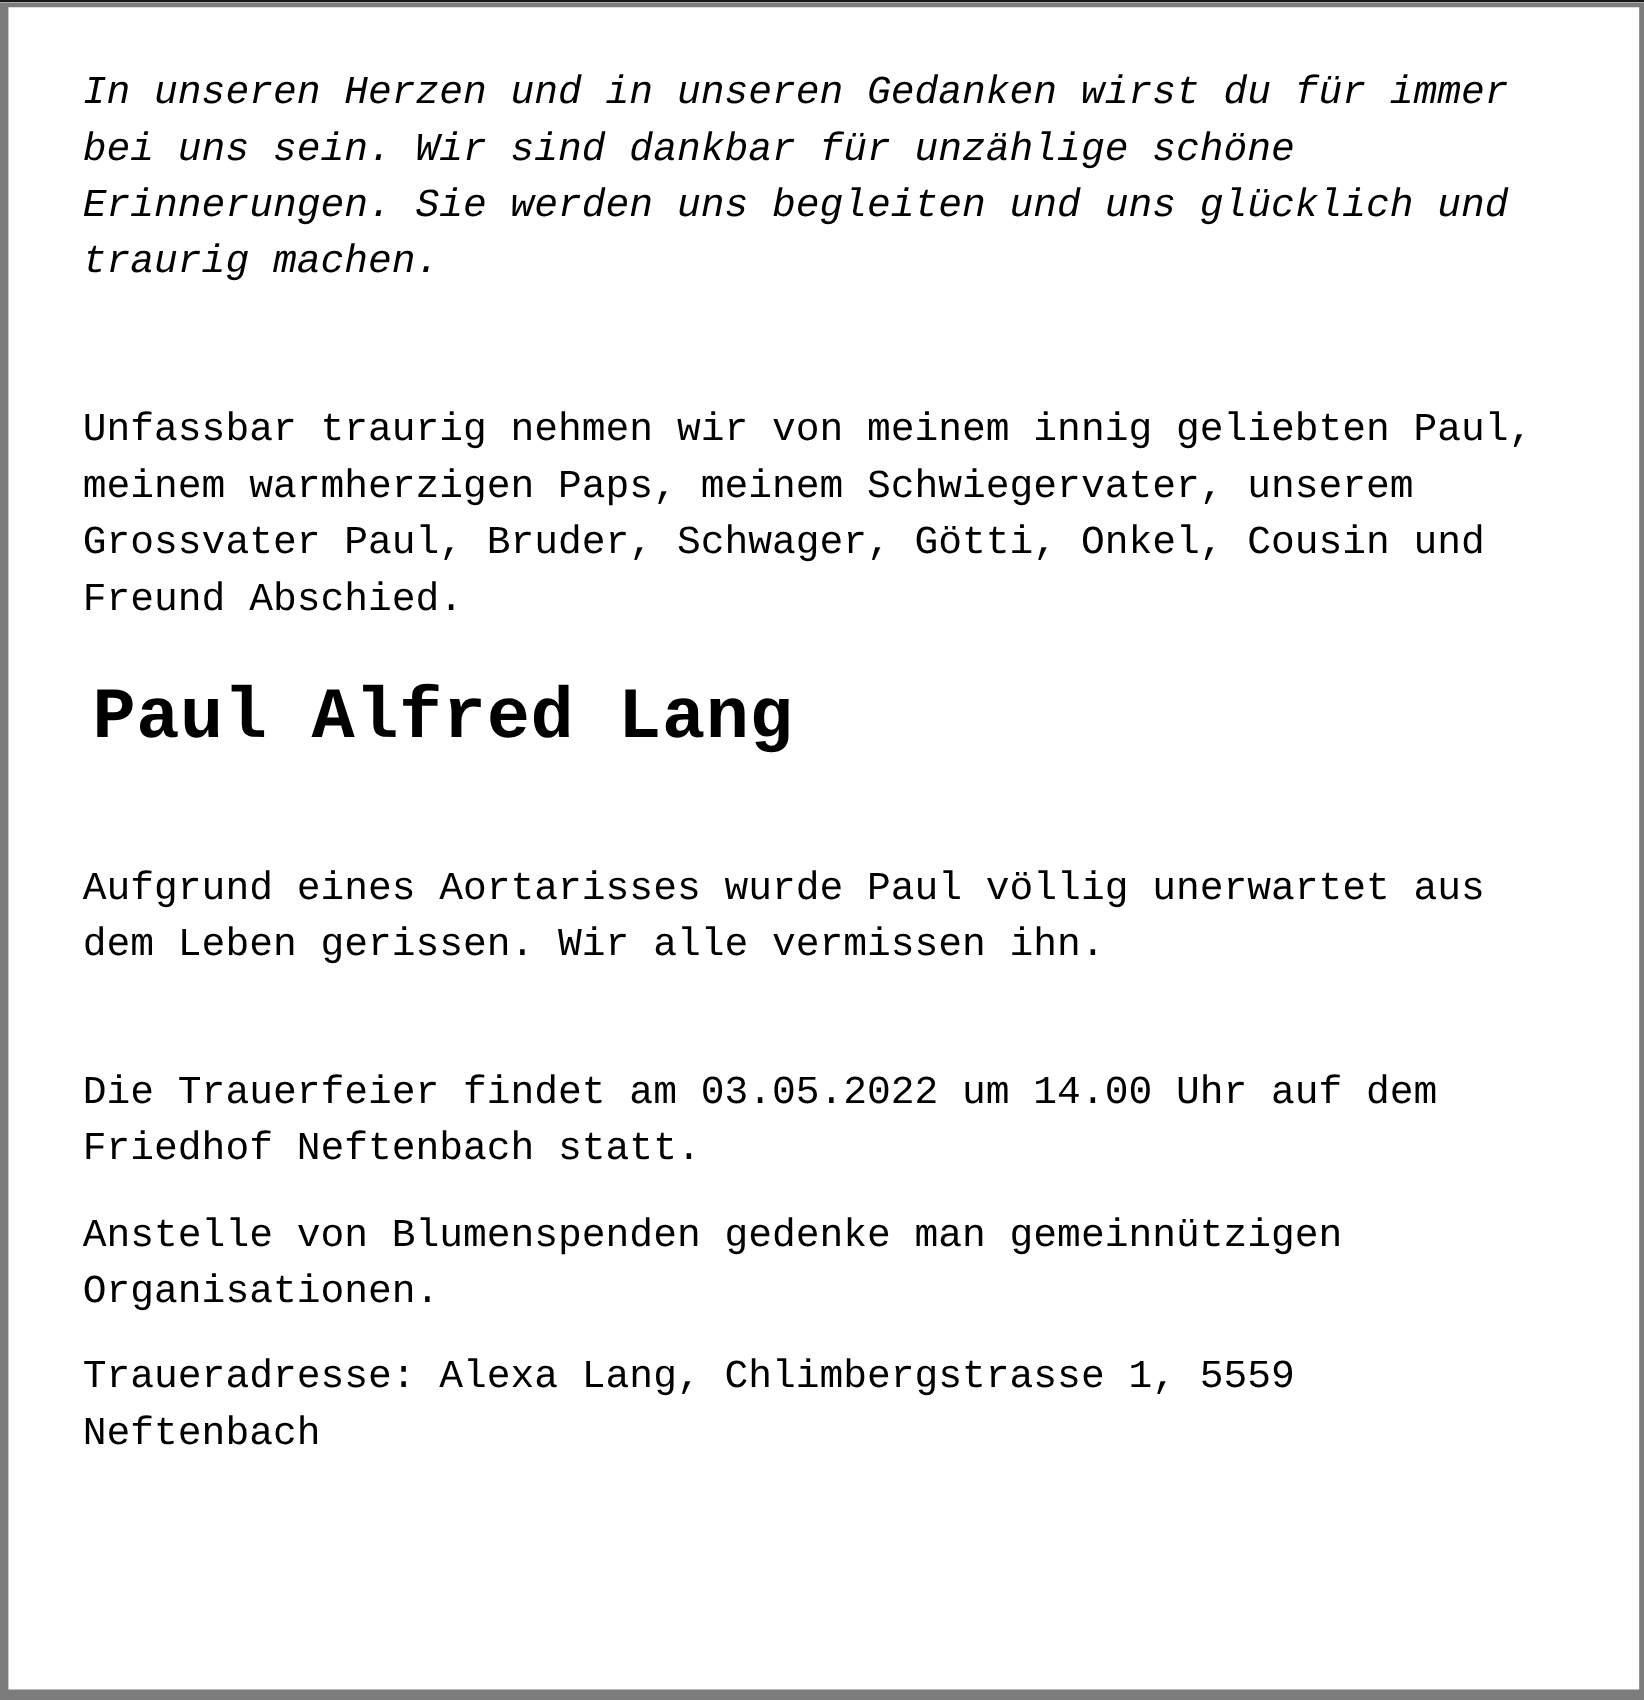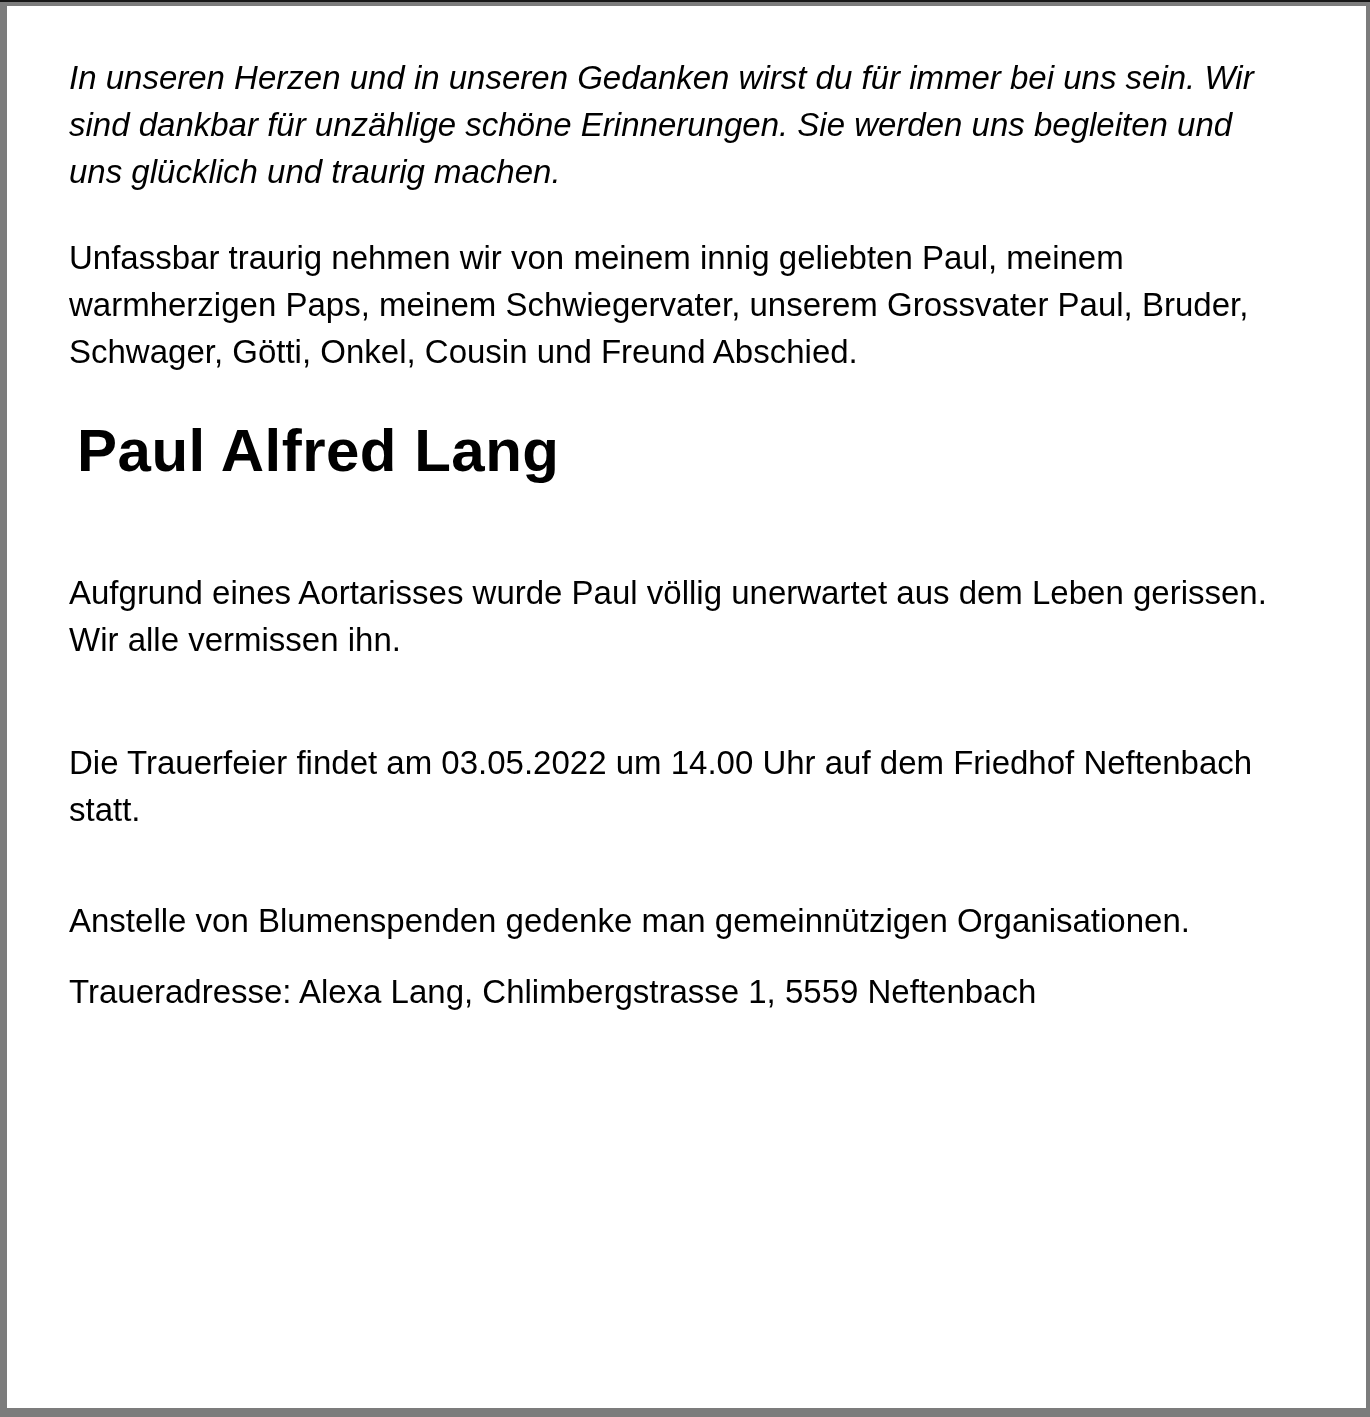--- a/index.html
+++ b/index.html
@@ -16,50 +16,50 @@
   }
   .page {
     width: 100%;
     height: 100%;
     box-sizing: border-box;
     border-style: solid;
     border-color: #7c7c7c;
     border-width: 4px 4px 9px 7px; 
     background: #ffffff;
     color: #000000;
-    font-family: Liberation Sans, sans-serif;
+    font-family: Liberation Mono, monospace;
     font-size: 33px;
     line-height: 47px;
     padding: 48px 30px 0 62px;
     overflow: hidden;
   }
   .epigraph {
     margin: 0;
     font-style: italic;
     max-width: 1215px;
   }
   .body-text {
     margin: 0;
     max-width: 1225px;
   }
-  .intro        { margin-top: 39px; }
+  .intro        { margin-top: 93px; }
   .name-block   { margin-top: 48px; padding-left: 8px; }
   .name {
     margin: 0;
     font-size: 60px;
     line-height: 56px;
     font-weight: bold;
     letter-spacing: 0.5px;
   }
   .dates        { margin-top: 4px; }
   .death-note   { margin-top: 90px; }
   .mourners     { margin-top: 36px; }
   .mourner      { line-height: 44px; }
   .funeral      { margin-top: 76px; }
-  .donation     { margin-top: 64px; }
+  .donation     { margin-top: 25px; }
   .address      { margin-top: 24px; }
 </style>
 </head>
 <body>
 
 <div class="canvas">
   <div class="page">
 
     <p class="epigraph">In unseren Herzen und in unseren Gedanken wirst du für immer bei uns sein. Wir sind dankbar für unzählige schöne Erinnerungen. Sie werden uns begleiten und uns glücklich und traurig machen.</p>
 

